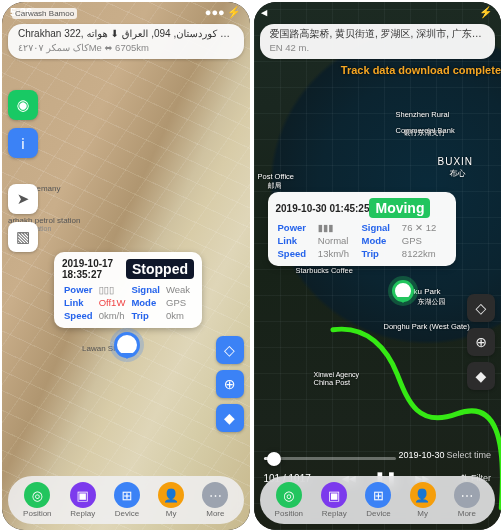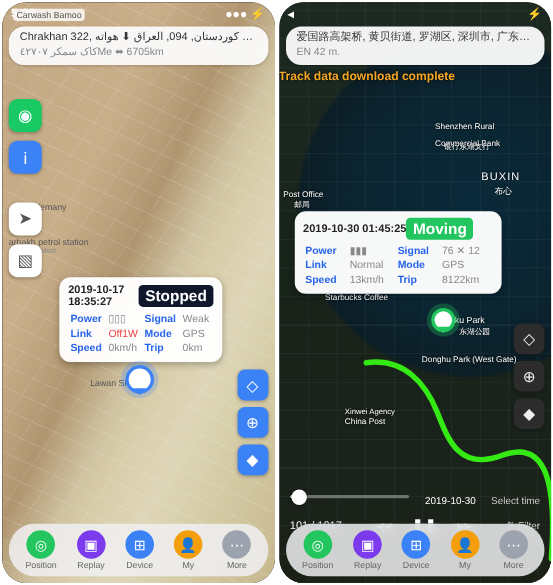--- a/index.html
+++ b/index.html
@@ -19,21 +19,21 @@
     linear-gradient(180deg,#1c2a22 0%,#1a2720 20%,#172218 50%,#1a231b 80%,#1b2016 100%);
     }
   .map-right::before{content:"";position:absolute;inset:0;background:
     repeating-linear-gradient(0deg,rgba(180,200,210,.06) 0 1px,transparent 1px 26px),
     repeating-linear-gradient(90deg,rgba(180,200,210,.06) 0 1px,transparent 1px 26px)}
   .track{position:absolute;left:30%;top:58%;width:80%;height:42%;pointer-events:none}
   .track svg{width:100%;height:100%}
   .status{position:absolute;top:4px;left:8px;right:8px;display:flex;justify-content:space-between;font-size:11px;font-weight:600;color:#fff}
   .addr{position:absolute;top:22px;left:6px;right:6px;background:rgba(250,250,250,.96);border-radius:14px;padding:4px 10px 6px;font-size:10px;line-height:1.25;color:#333;box-shadow:0 1px 3px rgba(0,0,0,.2)}
   .addr .row2{display:flex;color:#888;margin-top:1px;font-size:9.5px}
-  .banner{position:absolute;top:62px;left:0;right:0;text-align:left;font-size:11px;font-weight:600;color:#f5a623;text-shadow:0 0 3px #000}
+  .banner{position:absolute;top:62px;left:0;right:0;text-align:right;font-size:11px;font-weight:600;color:#f5a623;text-shadow:0 0 3px #000}
   .sidebtns{position:absolute;left:6px;top:88px;display:flex;flex-direction:column;gap:8px}
   .sbtn{width:30px;height:30px;border-radius:8px;display:flex;align-items:center;justify-content:center;font-size:15px;color:#fff;box-shadow:0 1px 3px rgba(0,0,0,.25)}
   .green{background:#18c964}.blue{background:#3b82f6}.white{background:#fff;color:#555}
   .rightbtns{position:absolute;right:6px;bottom:98px;display:flex;flex-direction:column;gap:6px}
   .rightbtns .sbtn{width:28px;height:28px;border-radius:7px;font-size:14px}
   .rightbtns .dark{background:#2c2c2c;color:#eee}
   .card{position:absolute;background:rgba(255,255,255,.97);border-radius:10px;padding:6px 8px;font-size:9.5px;box-shadow:0 2px 6px rgba(0,0,0,.25);color:#333}
   .card .hdr{display:flex;align-items:center;margin-bottom:3px}
   .card .ts{font-weight:600;font-size:10px;color:#222}
   .pill{font-size:14px;padding:2px 6px;border-radius:4px;color:#fff;font-weight:600}
@@ -41,21 +41,21 @@
   .card table{width:100%;border-collapse:collapse}
   .card td{padding:1px 2px;white-space:nowrap}
   .lbl{color:#2563eb;font-weight:600;font-size:9.5px}
   .val{color:#888;font-size:9.5px}
   .val.off{color:#ef4444}
   .card-left{left:52px;top:250px;width:148px}
   .card-right{left:14px;top:190px;width:188px}
   .marker{position:absolute;width:26px;height:26px;border-radius:50%;background:#fff;border:3px solid #3b82f6;box-shadow:0 0 0 4px rgba(59,130,246,.25)}
   .marker.green{border-color:#22c55e;box-shadow:0 0 0 4px rgba(34,197,94,.3)}
   .marker::after{content:"";position:absolute;left:50%;bottom:-10px;transform:translateX(-50%);border:6px solid transparent;border-top-color:inherit}
-  .scrub{position:absolute;left:10px;right:10px;bottom:70px;display:flex;align-items:flex-start;gap:14px}
+  .scrub{position:absolute;left:10px;right:10px;bottom:70px;display:flex;align-items:flex-end;gap:2px}
   .scrub .bar{flex:1;height:3px;background:rgba(255,255,255,.35);border-radius:2px;position:relative}
   .scrub .bar::before{content:"";position:absolute;left:0;width:8%;height:100%;background:#fff;border-radius:2px}
   .scrub .knob{position:absolute;left:8%;top:50%;transform:translate(-50%,-50%);width:14px;height:14px;border-radius:50%;background:#fff;box-shadow:0 0 4px rgba(0,0,0,.5)}
   .scrub .date{font-size:9px;color:#fff;white-space:nowrap}
   .scrub .sel{font-size:9px;color:#ccc;white-space:nowrap}
   .playbar{position:absolute;left:10px;right:10px;bottom:44px;display:flex;align-items:center;justify-content:space-between;color:#fff;font-size:10px}
   .playbar .ctr{display:flex;gap:18px;font-size:14px}
   .playbar .fil{display:flex;align-items:center;gap:3px;font-size:9px;color:#ddd}
   .dock{position:absolute;left:6px;right:6px;bottom:6px;height:48px;background:rgba(240,240,242,.85);backdrop-filter:blur(6px);border-radius:24px;display:flex;align-items:center;justify-content:space-around;padding:0 6px}
   .ditem{display:flex;flex-direction:column;align-items:center;gap:1px;font-size:8px;color:#666}

